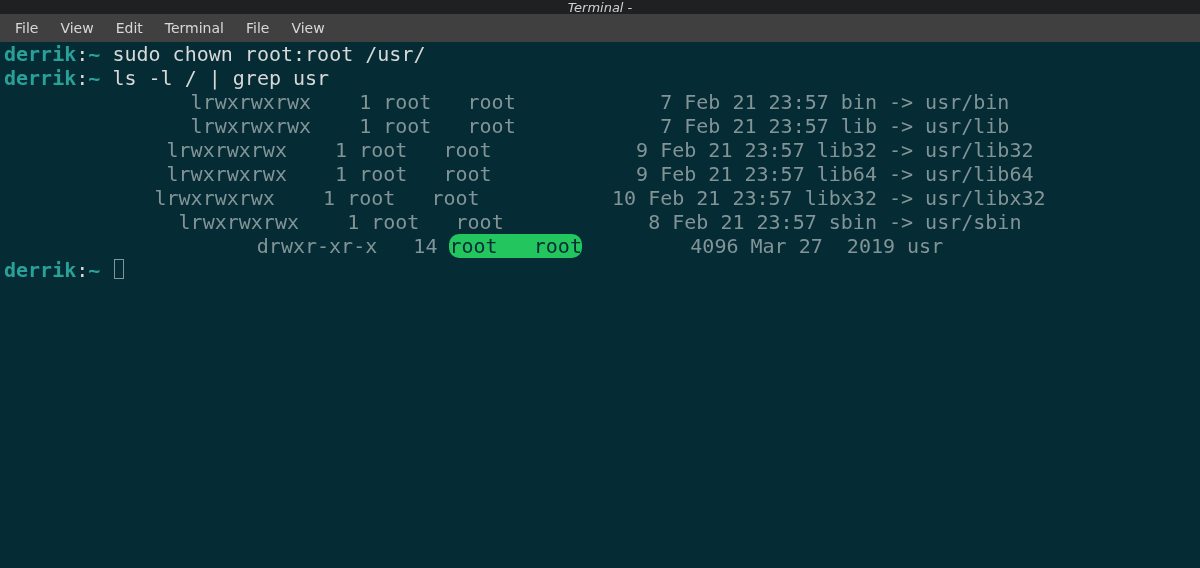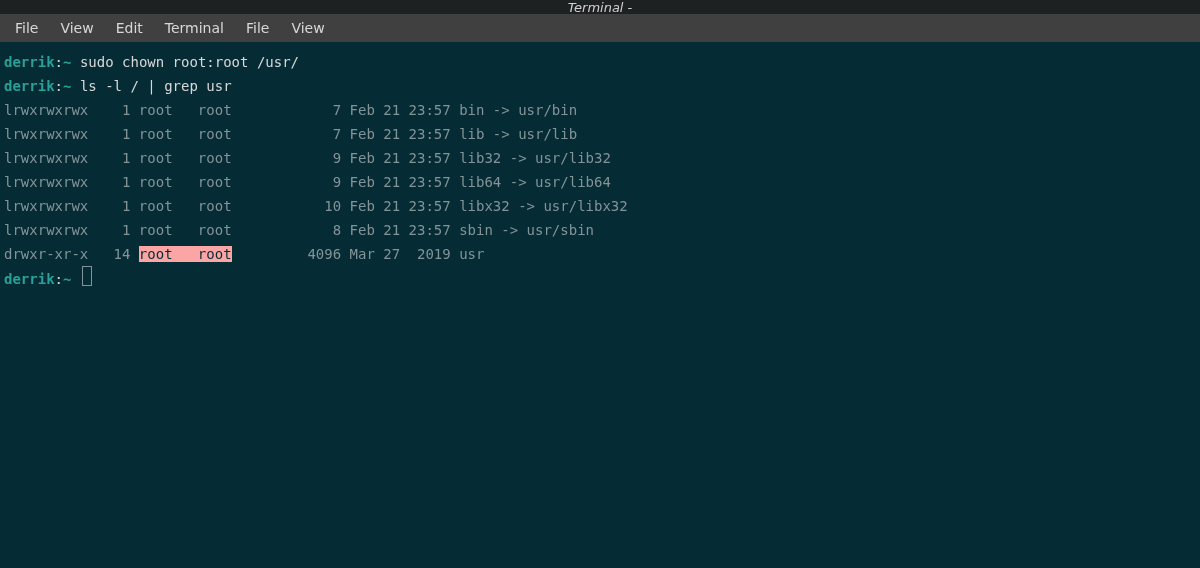--- a/index.html
+++ b/index.html
@@ -32,34 +32,35 @@
     font-family: "DejaVu Sans", "Liberation Sans", sans-serif;
     font-size: 14px;
     color: #d8d8d8;
     gap: 4px;
   }
   .menubar .menu-item {
     padding: 3px 9px;
     cursor: default;
   }
   .terminal-area {
-    padding: 8px 4px;
+    padding: 0 4px;
     line-height: 24px;
-    font-size: 14px;
+    font-size: 20px;
     white-space: pre;
     letter-spacing: 0px;
   }
   .prompt-user { color: #2aa198; font-weight: bold; }
   .prompt-tilde { color: #2aa198; font-weight: bold; }
   .prompt-mark { color: #d8d8d8; }
   .cmd { color: #d8d8d8; }
-  .out { color: #839496; }
+  .out { color: #839496; text-align: center; }
   .hl {
-    background: #fca5a5;
+    background: #22c55e;
     color: #052b35;
+    border-radius: 10px;
   }
   .cursor {
     display: inline-block;
     width: 10px;
     height: 20px;
     border: 1px solid #839496;
     vertical-align: -2px;
     margin-left: 2px;
   }
   .line { display: block; }

